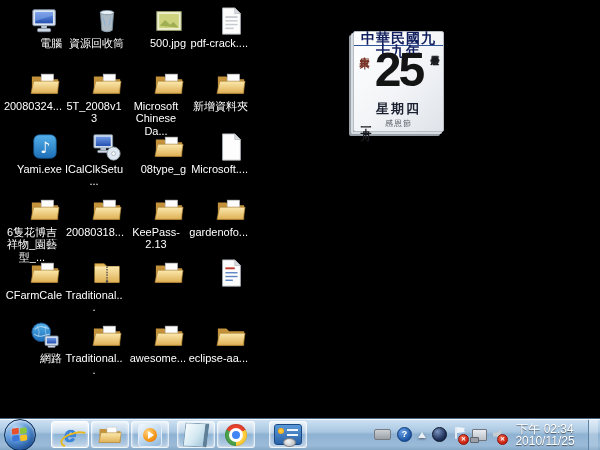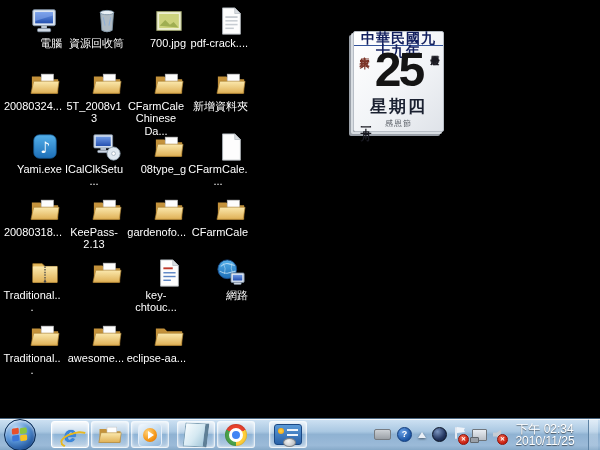--- a/index.html
+++ b/index.html
@@ -25,21 +25,21 @@
              border-bottom:1px solid #33539a;border-radius:2px 2px 0 0;}
   .cal-body{position:relative;height:85px;}
   .v{writing-mode:vertical-rl;text-orientation:upright;position:absolute;}
   .cal-ganzhi{left:3px;top:3px;font-size:10px;font-weight:bold;color:#7b3428;letter-spacing:1px;}
   .cal-month{left:4px;bottom:6px;font-size:11px;font-weight:bold;color:#1a1a22;letter-spacing:2px;}
   .cal-lunar{right:2px;top:3px;font-size:9px;font-weight:bold;color:#1a1a22;}
   .cal-day{position:absolute;left:13px;right:13px;top:-4px;text-align:center;
            font-size:48px;font-weight:bold;letter-spacing:-3px;color:#141414;
            font-family:"Liberation Sans",sans-serif;}
   .cal-weekday{position:absolute;left:0;right:0;bottom:13px;text-align:center;
-               font-size:17px;font-weight:bold;color:#1a2030;letter-spacing:2px;}
+               font-size:13px;font-weight:bold;color:#1a2030;letter-spacing:2px;}
   .cal-holiday{position:absolute;left:0;right:0;bottom:2px;text-align:center;
                font-size:8px;color:#555a62;letter-spacing:1px;}
 
   
   .taskbar{position:absolute;left:0;bottom:0;width:600px;height:32px;z-index:10;
            background:linear-gradient(#cfe2f3 0%,#aac8e2 40%,#8fb2d2 50%,#9bbad8 85%,#86a9c8 100%);
            border-top:1px solid #49657f;display:flex;align-items:center;padding:0 0 0 2px;box-sizing:border-box;}
   .taskbar::before{content:"";position:absolute;left:0;top:0;width:100%;height:1px;
                    background:rgba(255,255,255,.75);}
   .orb{position:relative;width:30px;height:30px;border-radius:50%;margin:0 2px;flex:0 0 auto;cursor:pointer;
@@ -231,21 +231,21 @@
     <div class="cell">
         <svg class="art">
           <use href="#sym-recycle"></use>
         </svg>
         <div class="lbl">資源回收筒</div>
       </div>
     <div class="cell">
         <svg class="art">
           <use href="#sym-image"></use>
         </svg>
-        <div class="lbl">700.jpg</div>
+        <div class="lbl">500.jpg</div>
       </div>
 
     <div class="cell">
         <svg class="art">
           <use href="#sym-doc-lines"></use>
         </svg>
         <div class="lbl">pdf-crack....</div>
       </div>
     <div class="cell">
         <svg class="art">
@@ -256,21 +256,21 @@
     <div class="cell">
         <svg class="art">
           <use href="#sym-folder-paper"></use>
         </svg>
         <div class="lbl">5T_2008v13</div>
       </div>
     <div class="cell">
         <svg class="art">
           <use href="#sym-folder-paper"></use>
         </svg>
-        <div class="lbl">CFarmCale Chinese Da...</div>
+        <div class="lbl">Microsoft Chinese Da...</div>
       </div>
 
     <div class="cell">
         <svg class="art">
           <use href="#sym-folder-paper"></use>
         </svg>
         <div class="lbl">新增資料夾</div>
       </div>
     <div class="cell">
         <svg class="art">
@@ -288,21 +288,27 @@
     <div class="cell">
         <svg class="art">
           <use href="#sym-folder-paper"></use>
         </svg>
         <div class="lbl">08type_g</div>
       </div>
     <div class="cell">
         <svg class="art">
           <use href="#sym-doc"></use>
         </svg>
-        <div class="lbl">CFarmCale....</div>
+        <div class="lbl">Microsoft....</div>
+      </div>
+    <div class="cell">
+        <svg class="art">
+          <use href="#sym-folder-paper"></use>
+        </svg>
+        <div class="lbl">6隻花博吉祥物_園藝型_...</div>
       </div>
 
     <div class="cell">
         <svg class="art">
           <use href="#sym-folder-paper"></use>
         </svg>
         <div class="lbl">20080318...</div>
       </div>
     <div class="cell">
         <svg class="art">
@@ -331,21 +337,20 @@
       </div>
     <div class="cell">
         <svg class="art">
           <use href="#sym-folder-paper"></use>
         </svg>
       </div>
     <div class="cell">
         <svg class="art">
           <use href="#sym-doc-text"></use>
         </svg>
-        <div class="lbl">key-chtouc...</div>
       </div>
 
     <div class="cell">
         <svg class="art">
           <use href="#sym-network"></use>
         </svg>
         <div class="lbl">網路</div>
       </div>
     <div class="cell">
         <svg class="art">

